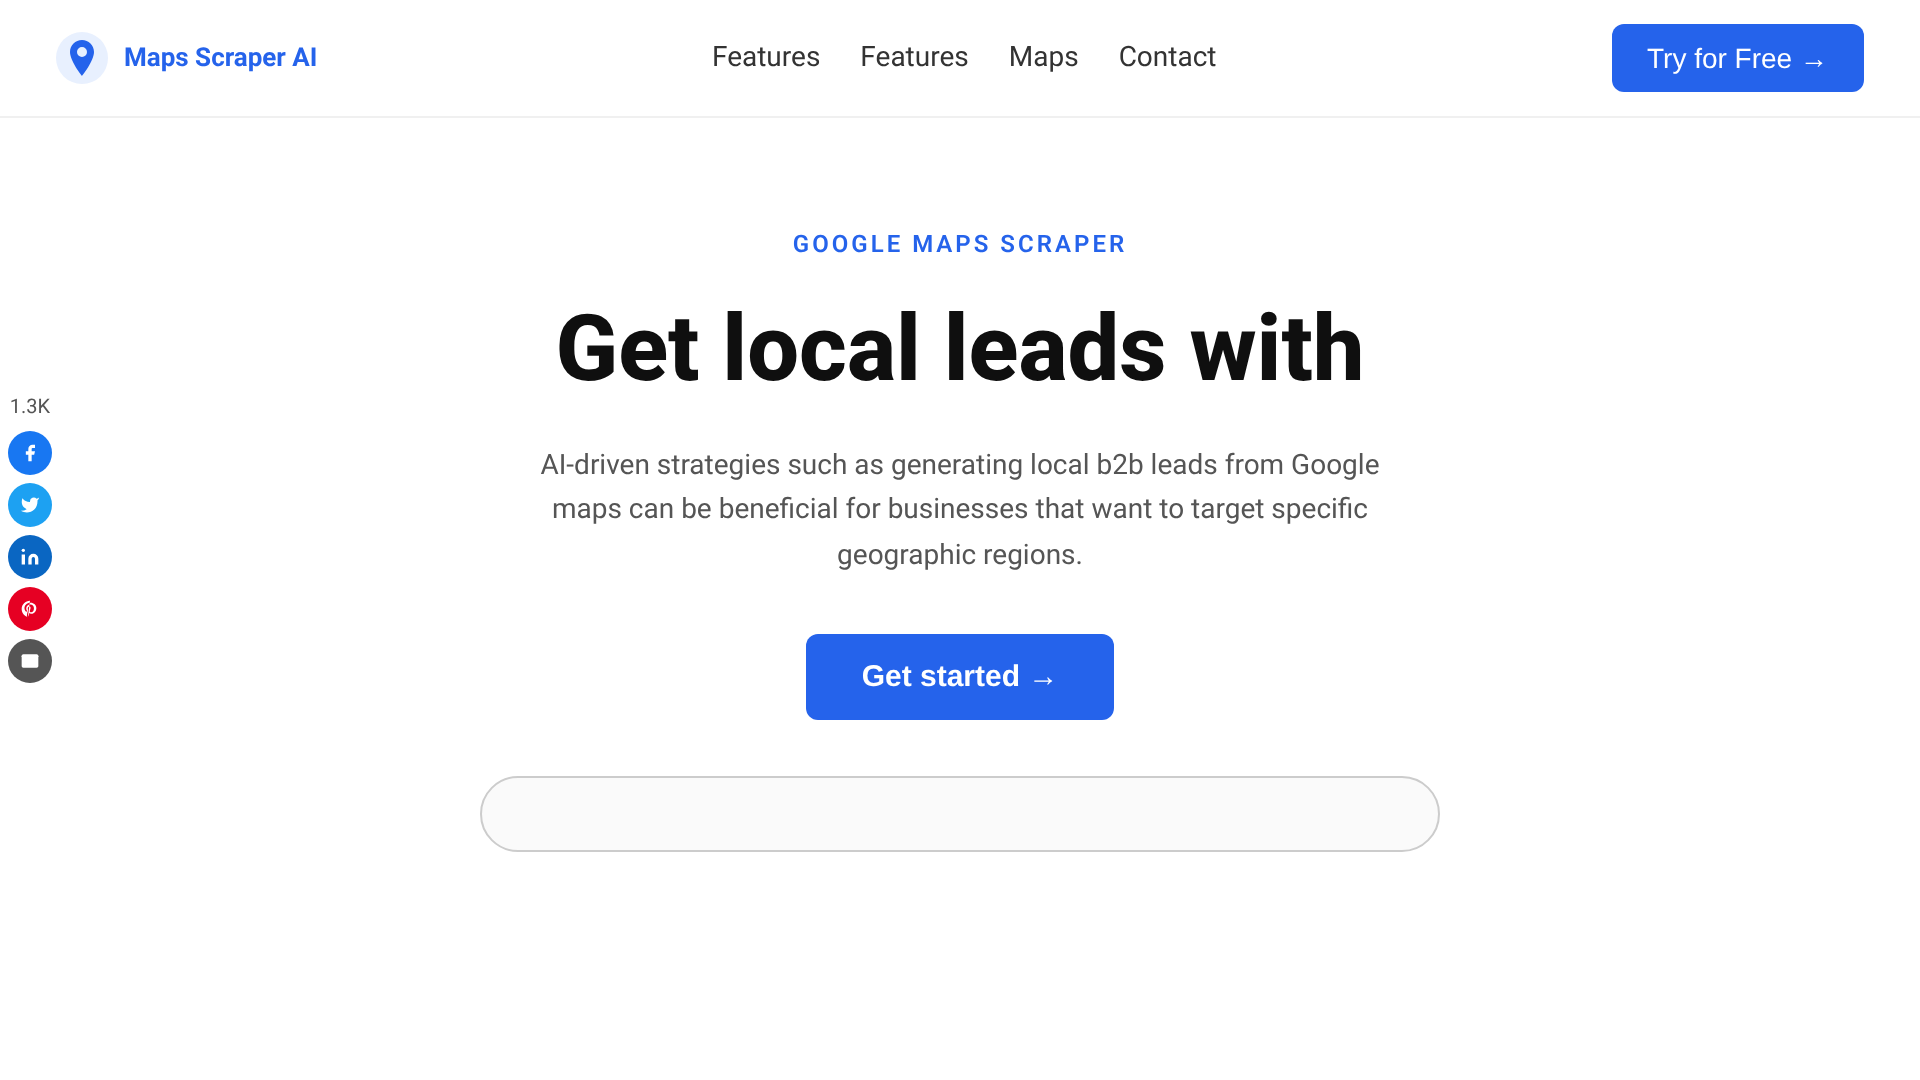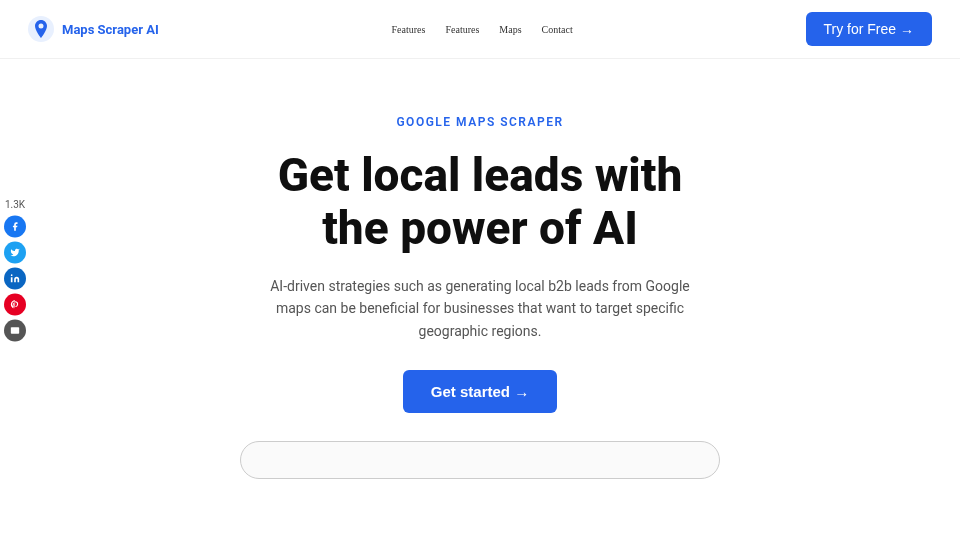--- a/index.html
+++ b/index.html
@@ -7,21 +7,21 @@
 
     
     nav {
       display: flex; align-items: center; justify-content: space-between;
       padding: 12px 28px; border-bottom: 1px solid #f0f0f0;
       position: sticky; top: 0; background: #fff; z-index: 100;
     }
     .nav-logo { display: flex; align-items: center; gap: 8px; text-decoration: none; color: #2563eb; font-weight: 700; font-size: 13px; }
     .nav-logo-icon { width: 26px; height: 26px; }
     .nav-links { display: flex; gap: 4px; }
-    .nav-links a { text-decoration: none; color: #333; font-size: 10px; padding: 4px 8px; font-family: Liberation Serif, serif; }
+    .nav-links a { text-decoration: none; color: #333; font-size: 14px; padding: 4px 8px; }
     .nav-cta {
       background: #2563eb; color: #fff; border: none; border-radius: 6px;
       padding: 9px 18px; font-size: 14px; font-weight: 500; cursor: pointer;
       display: flex; align-items: center; gap: 6px;
     }
 
     
     .social-sidebar {
       position: fixed; left: 0; top: 50%; transform: translateY(-50%);
       display: flex; flex-direction: column; align-items: center; gap: 4px;
@@ -114,21 +114,20 @@
         <path d="M4 4h16c1.1 0 2 .9 2 2v12c0 1.1-.9 2-2 2H4c-1.1 0-2-.9-2-2V6c0-1.1.9-2 2-2z"></path>
         <polyline points="22,6 12,13 2,6" stroke="white" stroke-width="1.5" fill="none"></polyline>
       </svg>
   </button>
 </div>
 
 <section class="hero">
   <div class="hero-badge">GOOGLE MAPS SCRAPER</div>
   <h1 class="hero-title">
     <span>Get local leads with</span><br>
-    <span>the power of AI</span>
   </h1>
   <p class="hero-subtitle">AI-driven strategies such as generating local b2b leads from Google maps can be beneficial for businesses that want to target specific geographic regions.</p>
   <button class="hero-btn">Get started →</button>
   <div class="search-visual"></div>
 </section>
 
 <section class="why-section">
   
   
 

